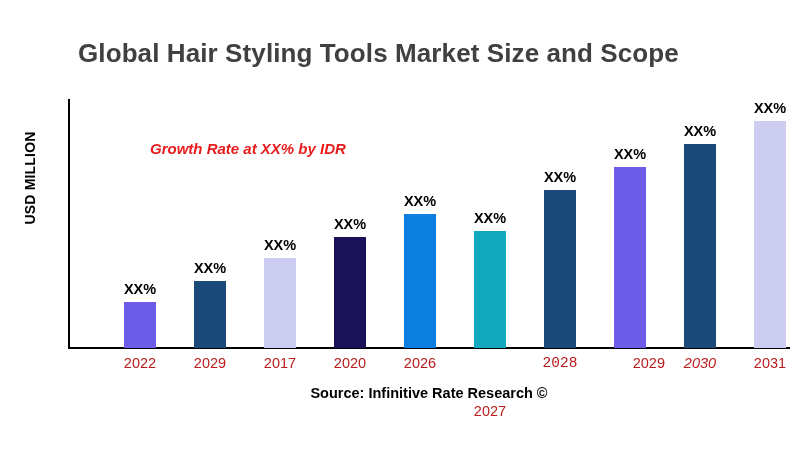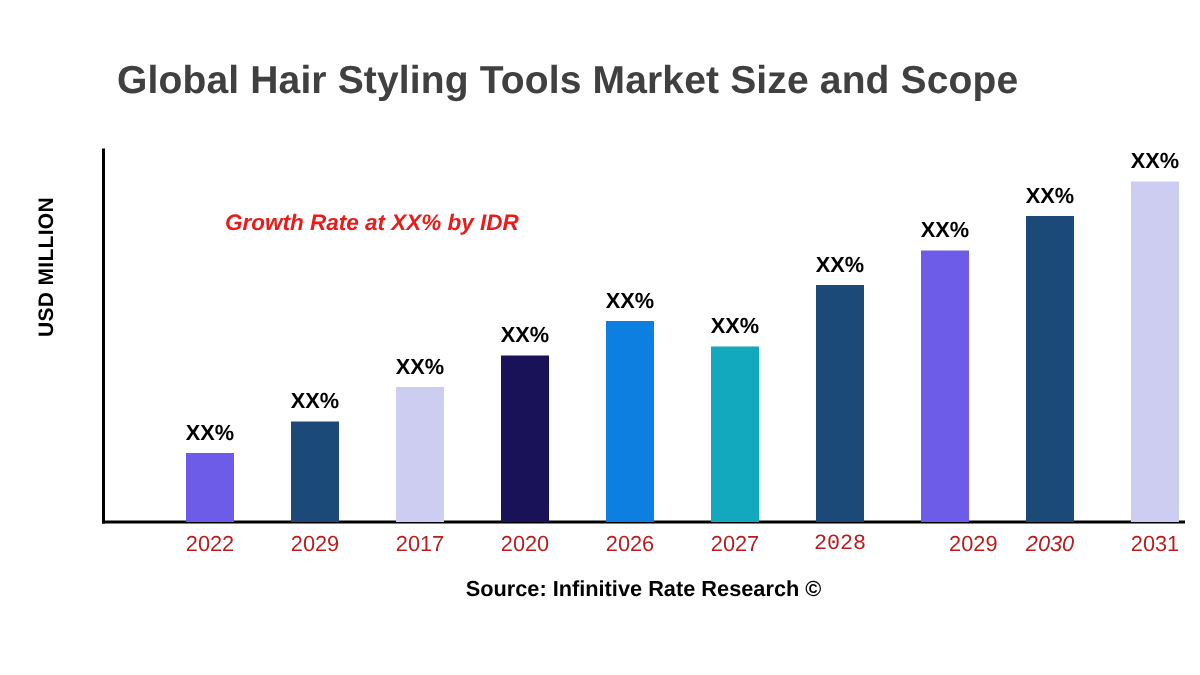--- a/index.html
+++ b/index.html
@@ -186,18 +186,18 @@
       </div>
     </div>
 
   <div id="source-caption">Source: Infinitive Rate Research ©</div>
 
 <div class="x-tick-label" style="left: 105px;">2022</div>
     <div class="x-tick-label" style="left: 175px;">2029</div>
     <div class="x-tick-label" style="left: 245px;">2017</div>
     <div class="x-tick-label" style="left: 315px;">2020</div>
     <div class="x-tick-label" style="left: 385px; text-align: center;">2026</div>
-    <div class="x-tick-label" style="left: 455px;">2027</div>
+    <div class="x-tick-label" style="left: 455px; margin-top: 48px;">2027</div>
     <div class="x-tick-label" style="left: 525px; font-family: Liberation Mono, monospace;">2028</div>
     <div class="x-tick-label" style="left: 595px; text-align: right;">2029</div>
     <div class="x-tick-label" style="left: 665px; font-style: italic;">2030</div>
     <div class="x-tick-label" style="left: 735px;">2031</div>
   </div>
 
 </body></html>

